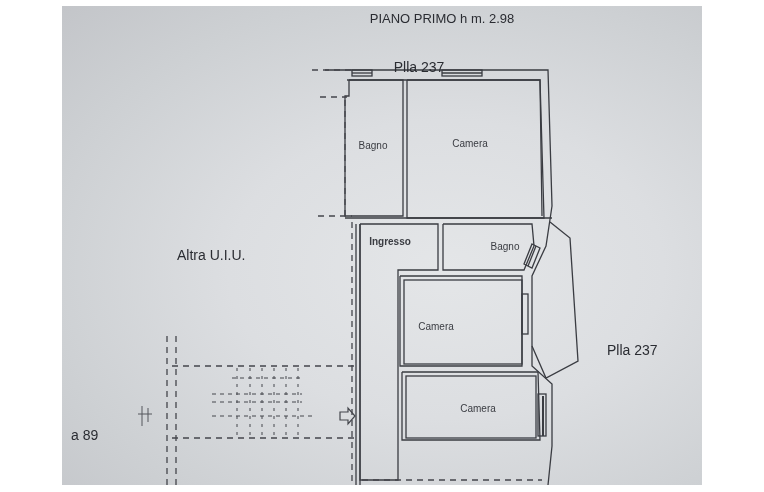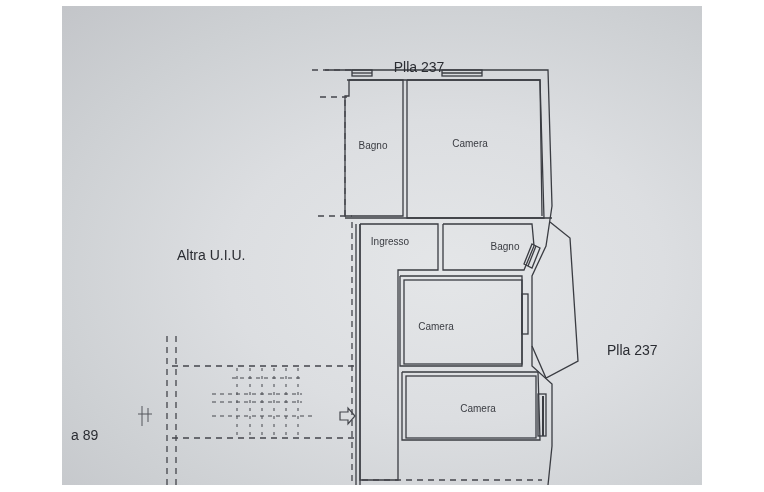--- a/index.html
+++ b/index.html
@@ -98,24 +98,25 @@
       <polygon points="278,406 286,406 286,402 293,410 286,418 286,414 278,414"></polygon>
     </g>
 
     <g fill="none" stroke="#55575d" stroke-width="1">
       <line x1="80" y1="400" x2="80" y2="420"></line>
       <line x1="76" y1="408" x2="90" y2="408"></line>
       <line x1="86" y1="402" x2="86" y2="416"></line>
     </g>
   </svg>
 
+  <div class="lbl title" style="left:380px; top:12px;">PIANO PRIMO h m. 2.98</div>
   <div class="lbl big" style="left:357px; top:37px;">Plla 237</div>
   <div class="lbl big left" style="left:115px; top:225px;">Altra U.I.U.</div>
   <div class="lbl big left" style="left:545px; top:320px;">Plla 237</div>
   <div class="lbl big left" style="left:9px; top:405px;">a 89</div>
 
   <div class="lbl room" style="left:311px; top:139px;">Bagno</div>
   <div class="lbl room" style="left:408px; top:137px;">Camera</div>
-  <div class="lbl room" style="left:328px; top:235px;">Ingresso</div>
+  <div class="lbl room" style="left:328px; top:235px;font-weight:bold;">Ingresso</div>
   <div class="lbl room" style="left:424px; top:240px;padding-left:38px;">Bagno</div>
   <div class="lbl room" style="left:374px; top:320px;">Camera</div>
   <div class="lbl room" style="left:416px; top:402px;">Camera</div>
 </div>
 
 </body></html>

